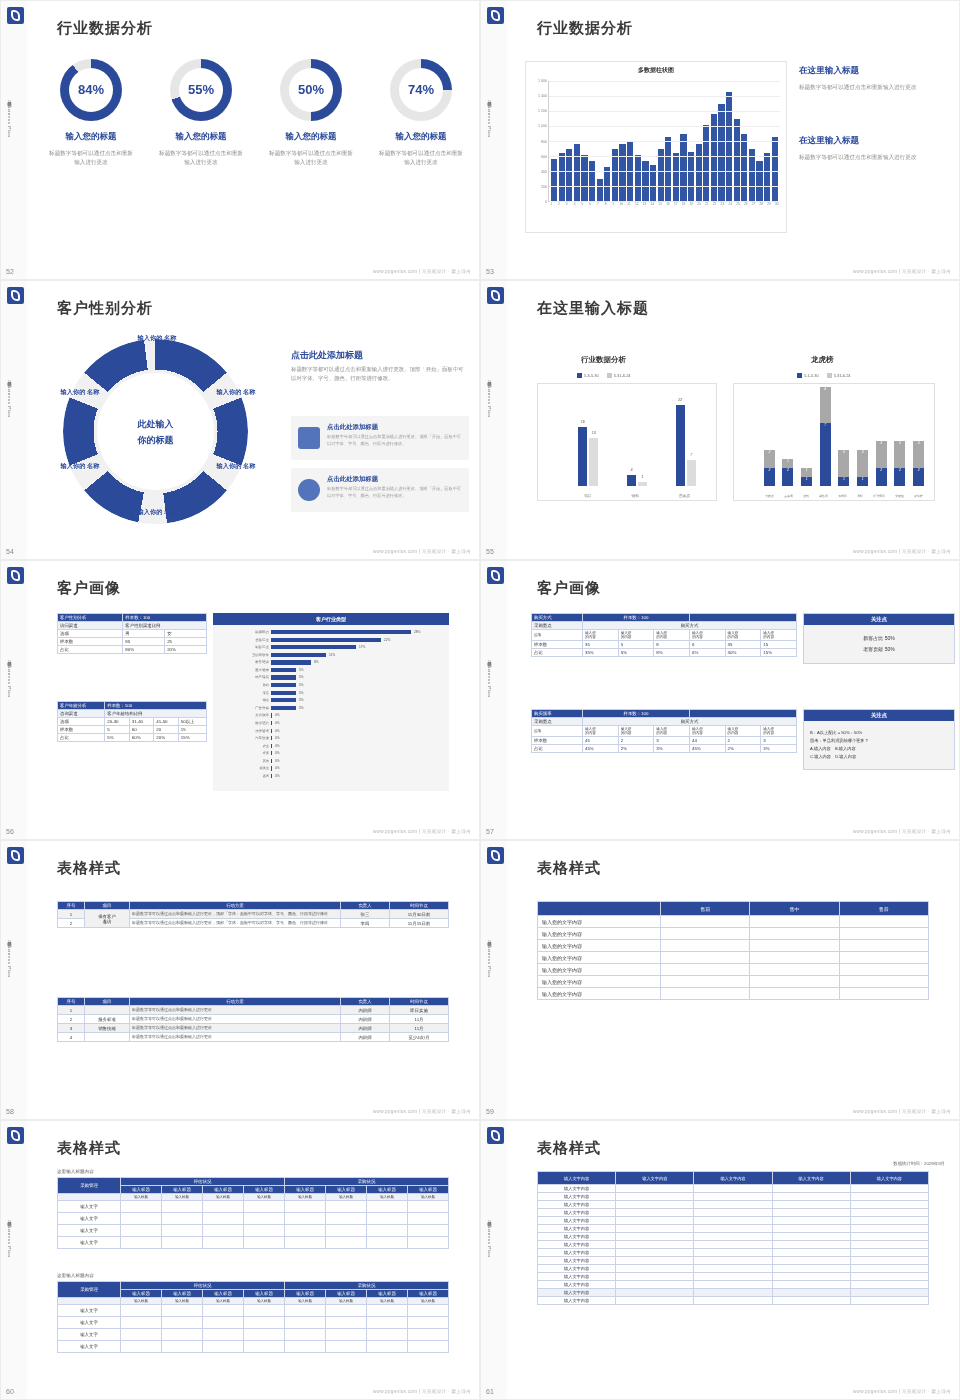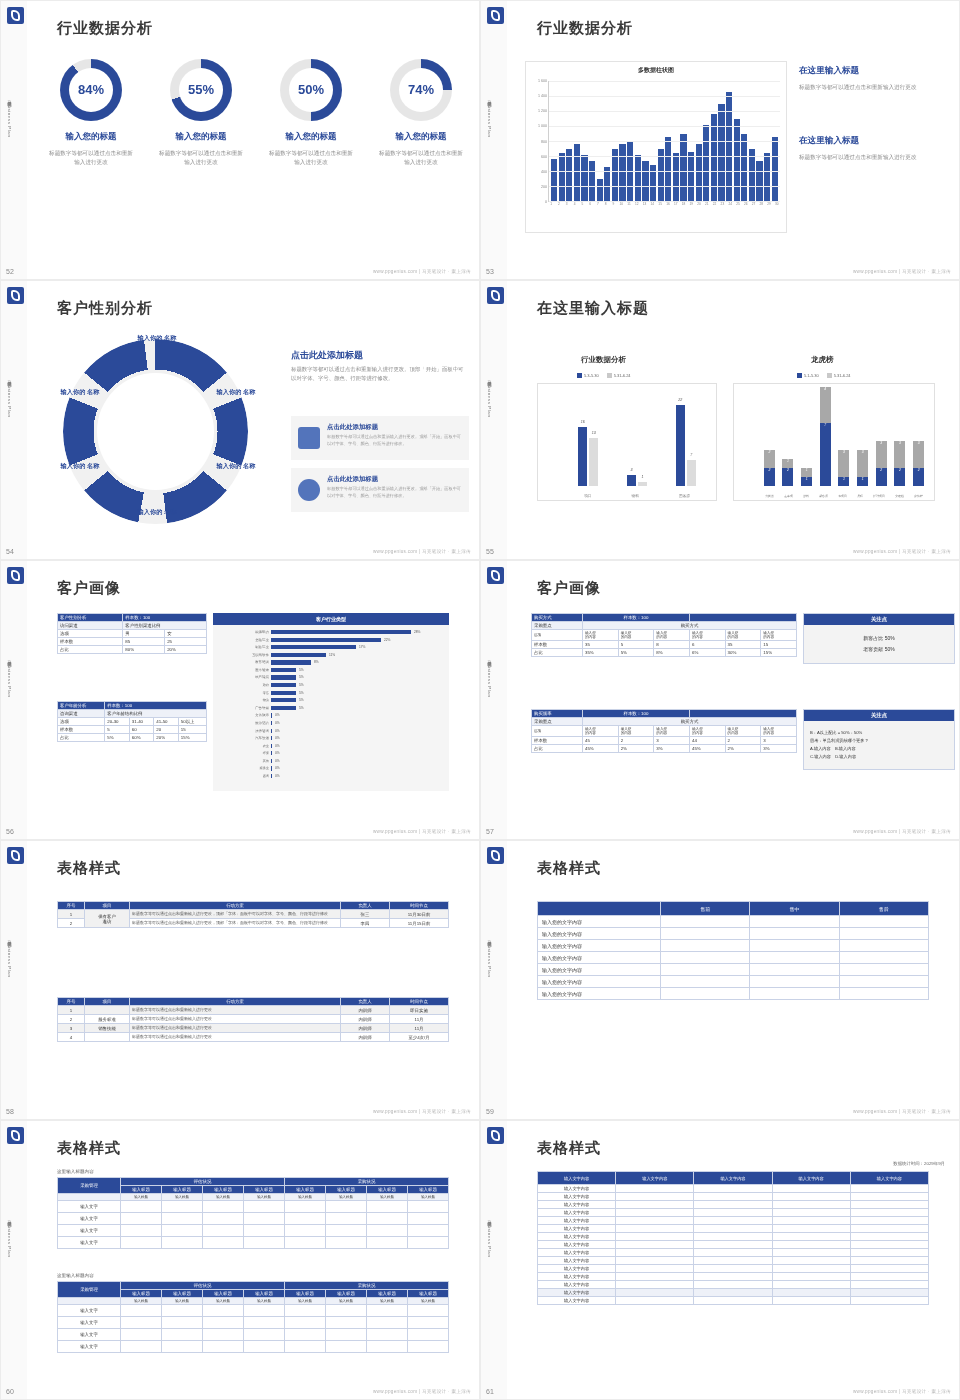--- a/index.html
+++ b/index.html
@@ -260,20 +260,24 @@
   <div class="slide">
     <div class="band"></div>
     <div class="logo"></div>
     <div class="vtext">马克笔设计 Business Plan</div>
     <div class="pnum">54</div>
     <div class="title">客户性别分析</div>
 
     <div class="ring">
       <div class="arc" style="background:conic-gradient(#2b4a99 0 14%, transparent 14% 19%, #2b4a99 19% 31%, transparent 31% 36%, #2b4a99 36% 48%, transparent 48% 53%, #2b4a99 53% 64%, transparent 64% 69%, #2b4a99 69% 81%, transparent 81% 86%, #2b4a99 86% 98%, transparent 98% 100%);
                   -webkit-mask:radial-gradient(circle, transparent 0 62px, #000 62px);mask:radial-gradient(circle, transparent 0 62px, #000 62px);"></div>
+      <div class="ctr">
+          <span style="white-space:pre-line;">此处输入
+你的标题</span>
+        </div>
     </div>
     <div class="nodeL" style="left:129px;top:52px;">输入你的
 名称</div>
     <div class="nodeL" style="left:208px;top:106px;">输入你的
 名称</div>
     <div class="nodeL" style="left:208px;top:180px;">输入你的
 名称</div>
     <div class="nodeL" style="left:129px;top:226px;">输入你的
 名称</div>
     <div class="nodeL" style="left:52px;top:180px;">输入你的

